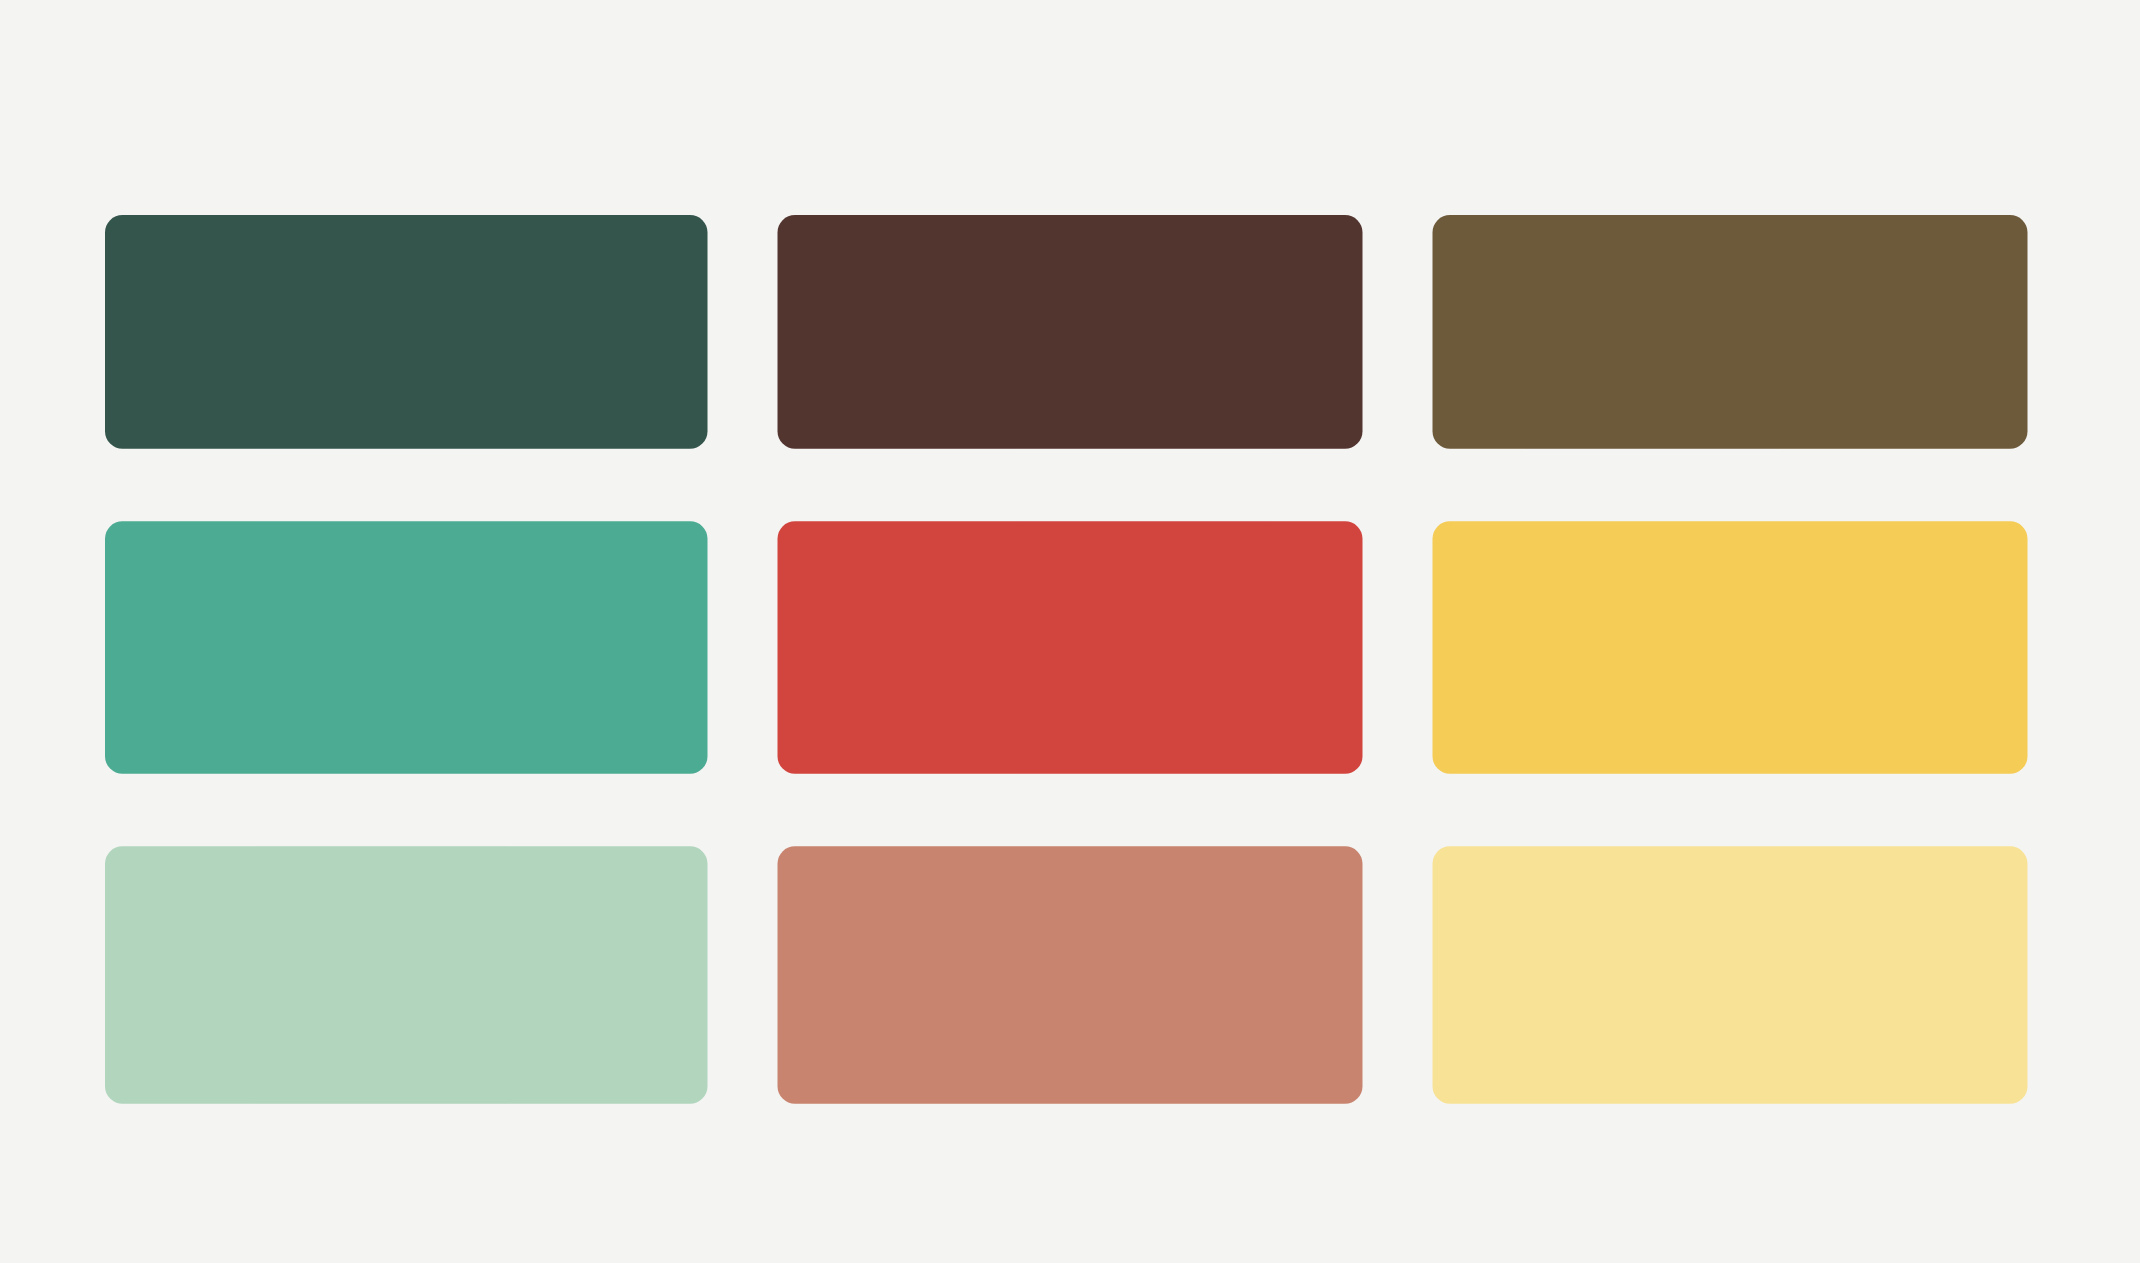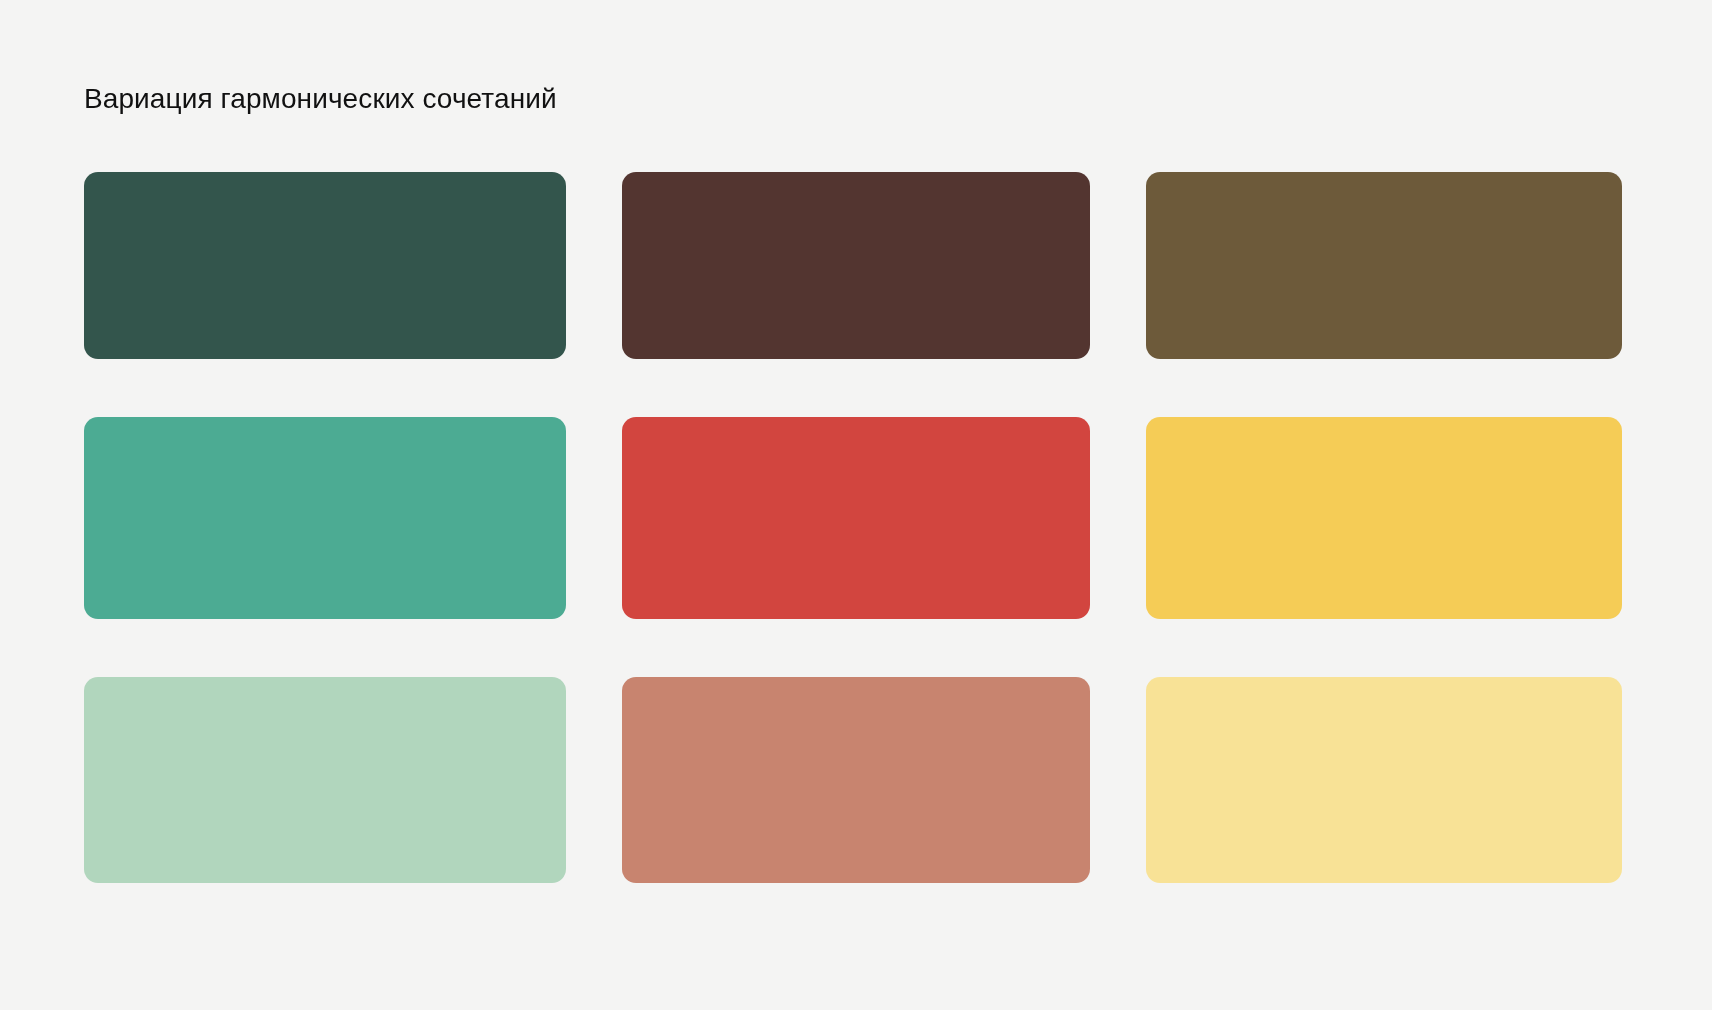--- a/index.html
+++ b/index.html
@@ -50,21 +50,20 @@
   }
   .row-1 .swatch { height: 187px; }
   .row-2 .swatch { height: 202px; }
   .row-3 .swatch { height: 206px; }
 </style>
 </head>
 <body style="background-color: rgb(244, 244, 243);">
 
 <div class="page" style="background-color: rgb(244, 244, 243);">
 
-  <div class="page-title" style="color: rgb(17, 17, 17);">Вариация гармонических сочетаний</div>
 
   <div class="swatch-grid">
 
     <div class="swatch-row row-1">
       <div class="swatch" style="background-color: rgb(51, 85, 76);"></div>
       <div class="swatch" style="background-color: rgb(83, 53, 48);"></div>
       <div class="swatch" style="background-color: rgb(109, 90, 58);"></div>
     </div>
 
     <div class="swatch-row row-2">

